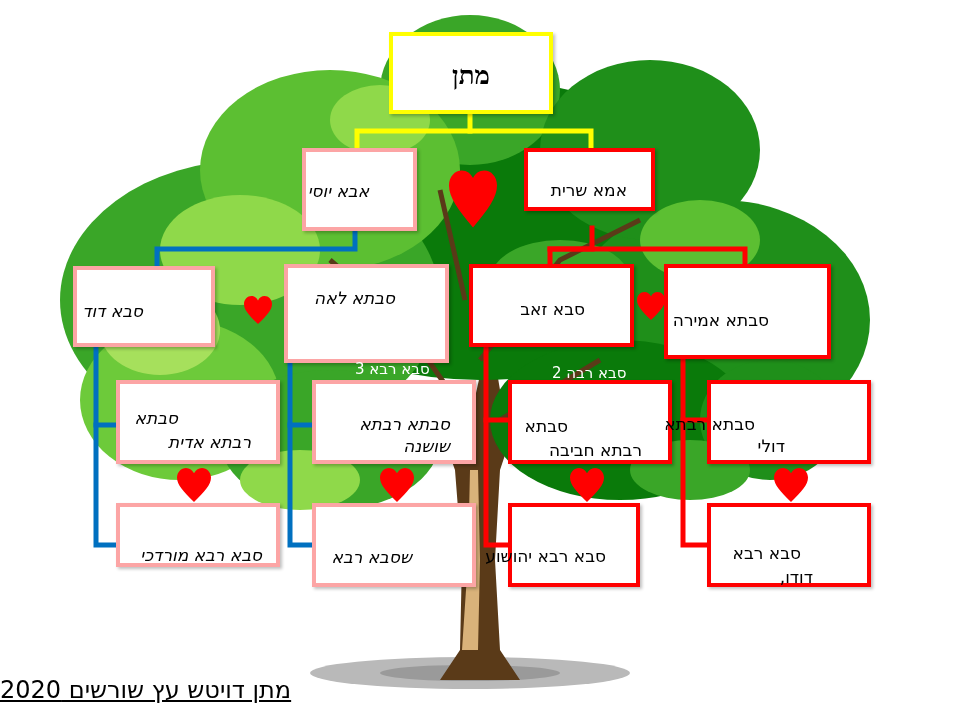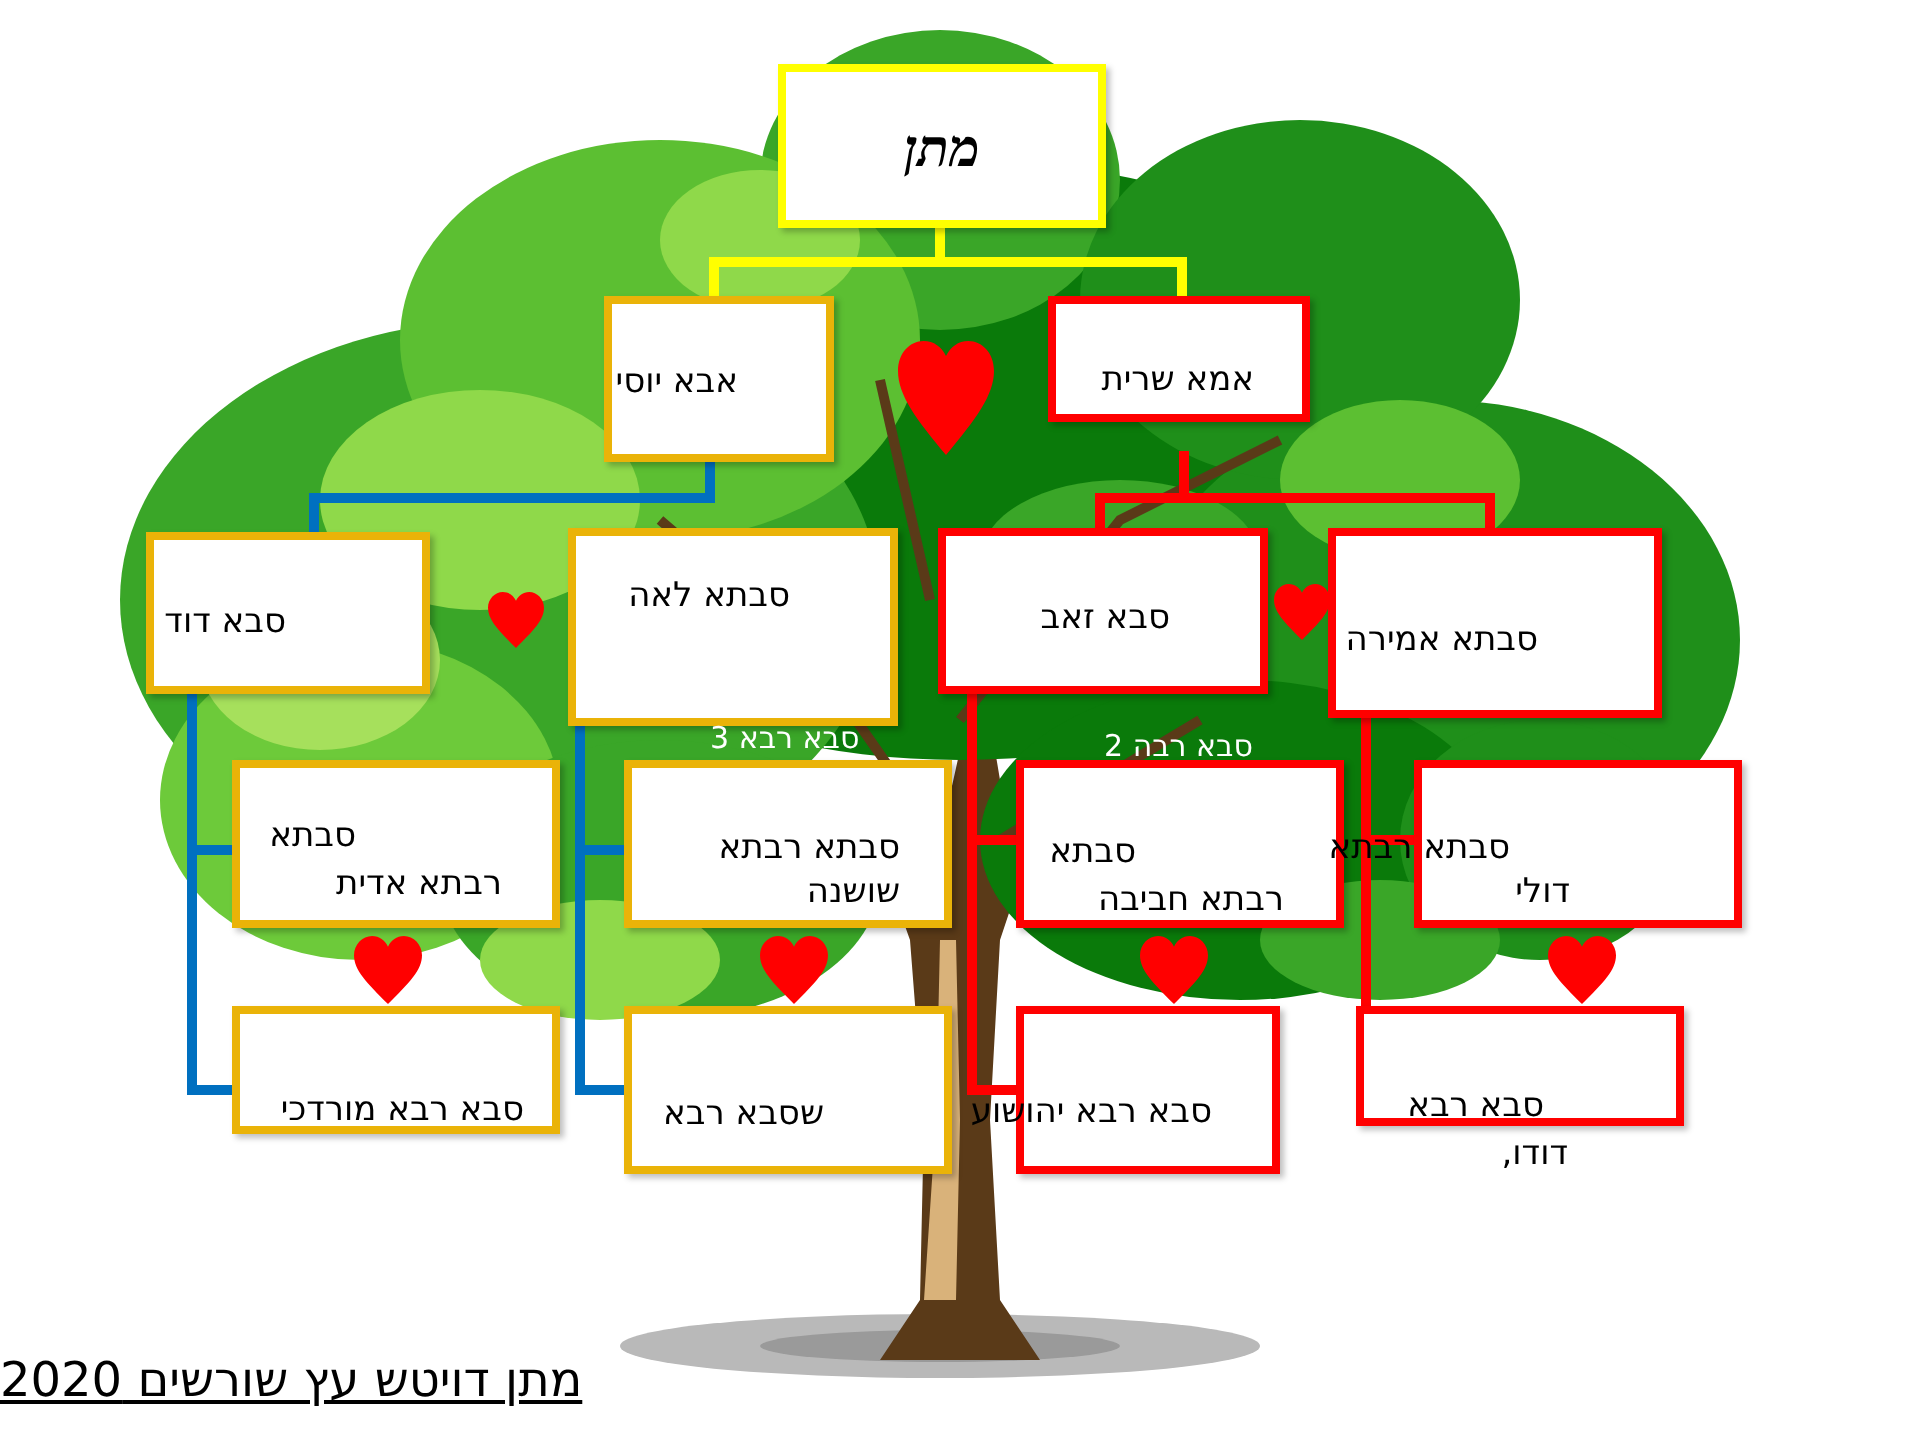--- a/index.html
+++ b/index.html
@@ -1,20 +1,20 @@
 <!DOCTYPE html>
 <html><head>
 <meta charset="utf-8">
 <style>
   html, body { margin:0; padding:0; }
   body { width:960px; height:720px; position:relative; overflow:hidden; background:#ffffff; font-family:"DejaVu Sans", sans-serif; }
   .layer { position:absolute; left:0; top:0; width:960px; height:720px; }
   .box { position:absolute; background:#ffffff; box-sizing:border-box; box-shadow:2px 2px 3px rgba(0,0,0,0.25); }
   .box.yellow { border:4px solid #ffff00; }
-  .box.blue { border:4px solid #eab308; }
+  .box.blue { border:4px solid #fca5a5;font-style:italic; }
   .box.red { border:4px solid #ff0000; }
   .txt { position:absolute; direction:rtl; color:#000; font-size:17px; line-height:21px; white-space:nowrap; font-family:"DejaVu Sans", sans-serif; }
   .title-txt { font-family:"DejaVu Serif", serif; font-weight:bold; font-size:26px; }
   .label-white { position:absolute; direction:rtl; color:#ffffff; font-size:15px; white-space:nowrap; font-family:"DejaVu Sans", sans-serif; }
   .heart { position:absolute; }
   .caption { position:absolute; left:0; width:960px; top:676px; text-align:left; direction:rtl; font-size:24px; color:#000; font-family:"DejaVu Sans", sans-serif;text-decoration:underline; }
 </style>
 </head>
 <body>
 
@@ -72,21 +72,21 @@
   <g stroke="#ff0000" stroke-width="5" fill="none" stroke-linecap="square">
     <path d="M592 228 L592 249 L550 249 L550 267"></path>
     <path d="M550 249 L745 249 L745 267"></path>
     <path d="M486 345 L486 545 L512 545"></path>
     <path d="M486 420 L512 420"></path>
     <path d="M683 345 L683 545 L710 545"></path>
     <path d="M683 420 L710 420"></path>
   </g>
 </svg>
 
-<div class="box yellow" style="left:389px;top:32px;width:164px;height:82px;font-style:italic;">
+<div class="box yellow" style="left:389px;top:32px;width:164px;height:82px;">
   <span class="txt title-txt" style="left:0;right:0;top:24px;text-align:center;line-height:30px;">מתן</span>
 </div>
 
 <div class="box blue" style="left:302px;top:148px;width:115px;height:83px;">
   <span class="txt" style="right:44px;top:29px;">אבא יוסי</span>
 </div>
 <div class="box red" style="left:524px;top:148px;width:131px;height:63px;">
   <span class="txt" style="right:24px;top:28px;">אמא שרית</span>
 </div>
 
@@ -125,21 +125,21 @@
 
 <div class="box blue" style="left:116px;top:503px;width:164px;height:64px;">
   <span class="txt" style="right:14px;top:38px;">סבא רבא מורדכי</span>
 </div>
 <div class="box blue" style="left:312px;top:503px;width:164px;height:84px;">
   <span class="txt" style="right:60px;top:40px;margin-left:28px;">שסבא רבא</span>
 </div>
 <div class="box red" style="left:508px;top:503px;width:132px;height:84px;">
   <span class="txt" style="right:30px;top:39px;">סבא רבא יהושוע</span>
 </div>
-<div class="box red" style="left:678px;top:503px;width:164px;height:60px;">
+<div class="box red" style="left:707px;top:503px;width:164px;height:84px;">
   <span class="txt" style="right:66px;top:36px;">סבא רבא</span>
   <span class="txt" style="right:54px;top:60px;">דודו,</span>
 </div>
 
 <svg class="heart" style="left:449px;top:170px;" width="48" height="58" viewBox="0 0 32 38">
     <path d="M16 38 C6 26 0 18 0 10 C0 4 4 0 8.5 0 C12 0 14.5 2 16 5 C17.5 2 20 0 23.5 0 C28 0 32 4 32 10 C32 18 26 26 16 38 Z" fill="#ff0000"></path>
   </svg>
 <svg class="heart" style="left:244px;top:296px;" width="28" height="28" viewBox="0 0 32 32">
     <path d="M16 32 C6 22 0 16 0 9 C0 4 4 0 8.5 0 C12 0 14.5 2 16 5 C17.5 2 20 0 23.5 0 C28 0 32 4 32 9 C32 16 26 22 16 32 Z" fill="#ff0000"></path>
   </svg>

